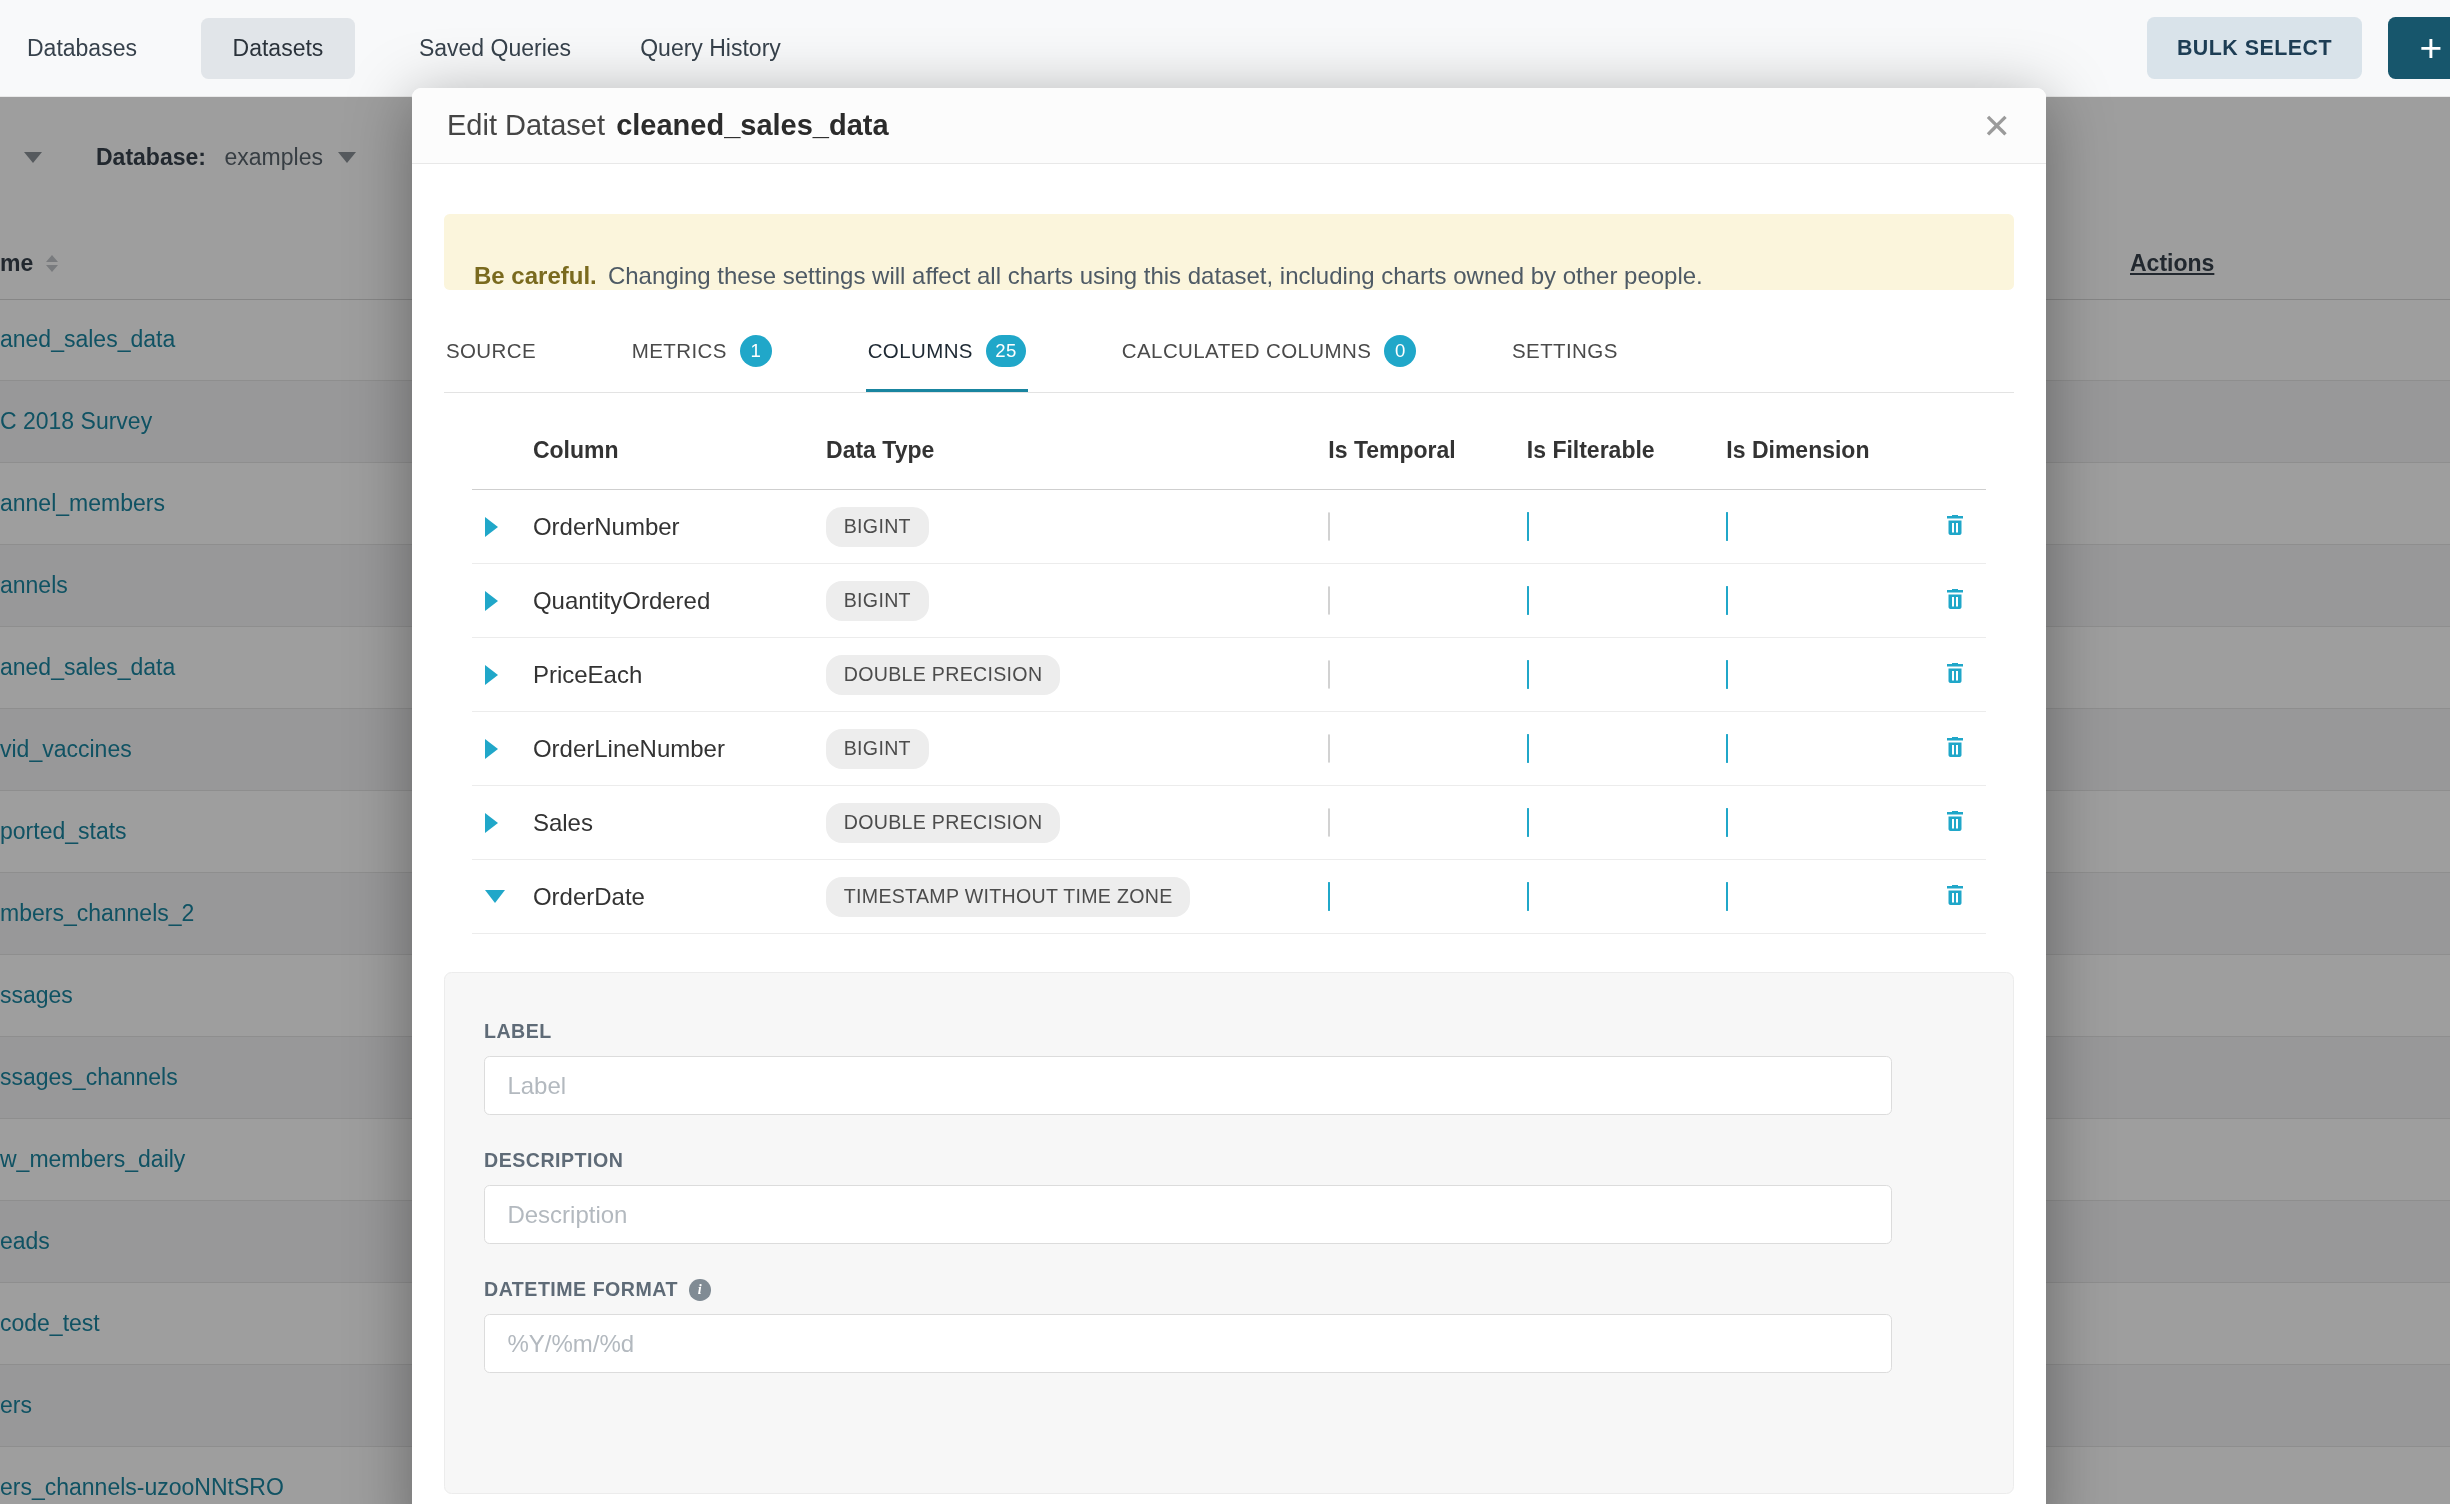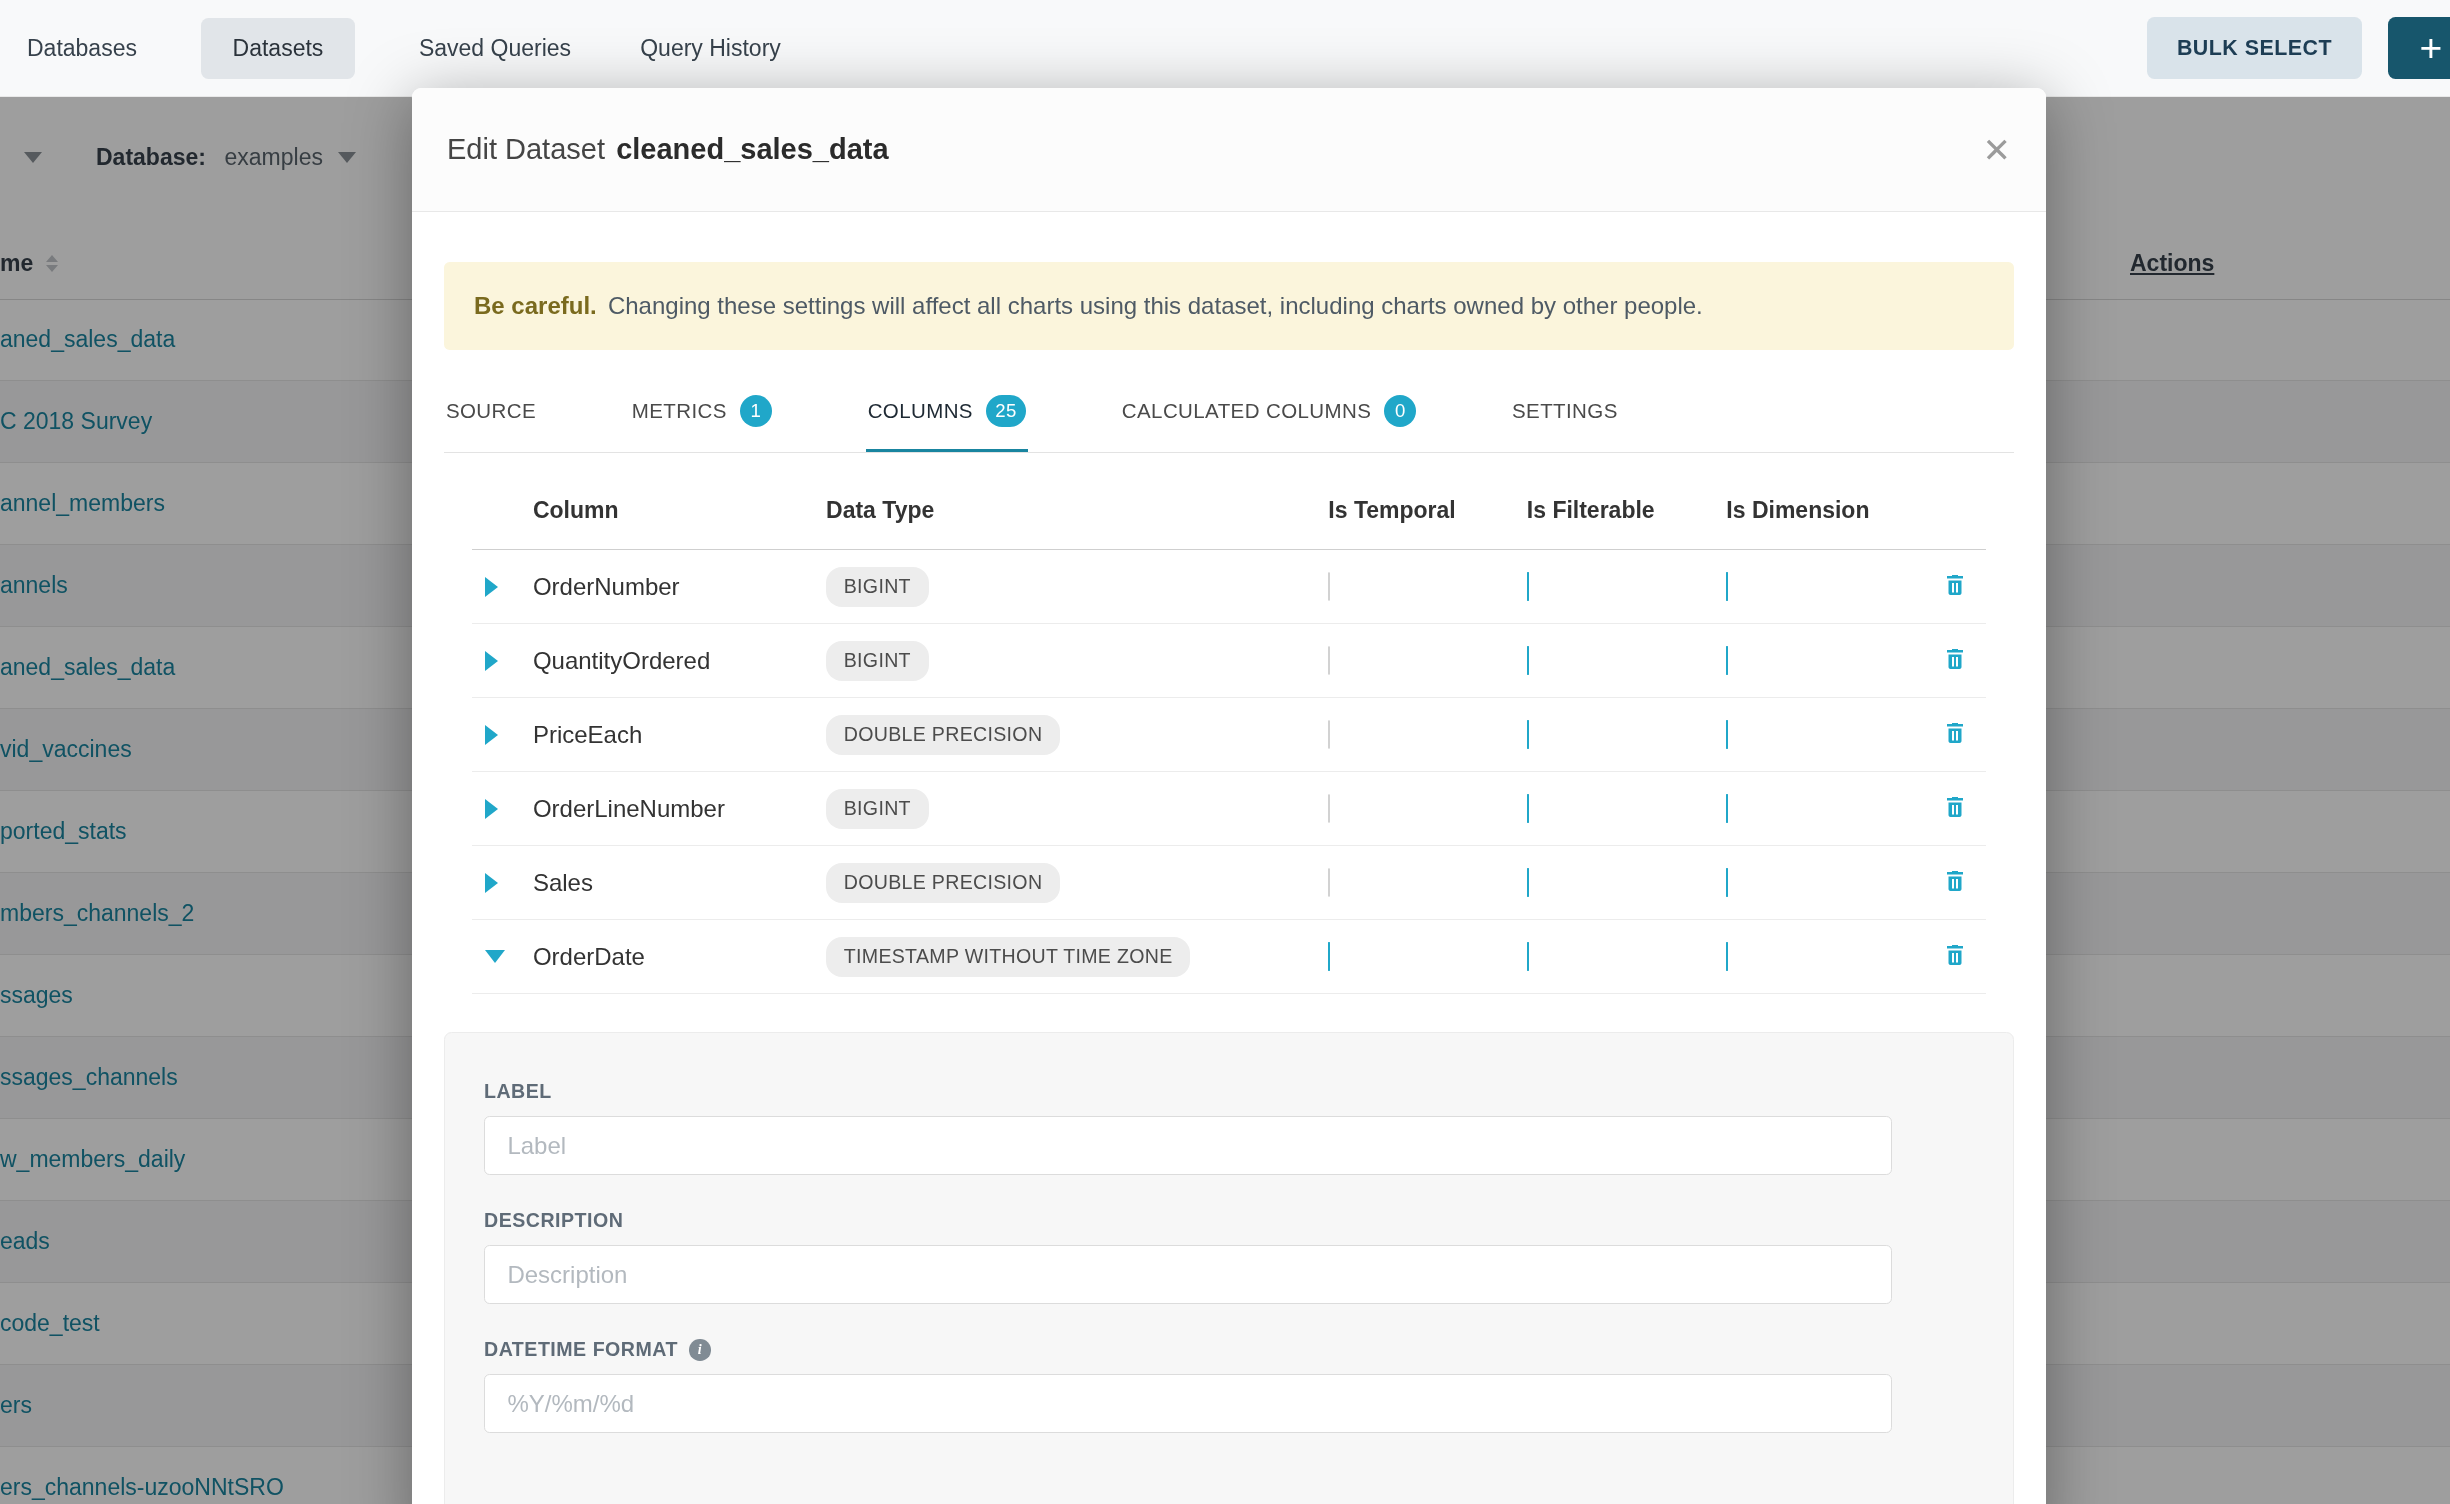--- a/index.html
+++ b/index.html
@@ -40,29 +40,29 @@
   .bg-row { height:82px; display:flex; align-items:center; border-bottom:0.9px solid #e6e6e6; }
   .bg-row:nth-child(even) { background:#f5f6f7; }
   .bg-link { font-size:23px; color:#1a85a0; cursor:pointer; white-space:nowrap; }
 
   
   .overlay { position:absolute; top:97px; left:0; right:0; bottom:0; background:rgba(0,0,0,.38); z-index:10; }
 
   
   .modal { position:absolute; left:412px; top:88px; width:1634px; height:1454px; background:#fff;
            border-radius:9.3px; box-shadow:0 11.2px 65px rgba(0,0,0,.35); z-index:30; }
-  .modal-header { height:124px; display:flex; align-items:center; padding:0 35px; background:#fcfcfc;
+  .modal-header { height:76px; display:flex; align-items:center; padding:0 35px; background:#fcfcfc;
                   border-bottom:0.9px solid #e8e8e8; border-radius:9.3px 9.3px 0 0; }
   .modal-title { font-size:29px; color:#454545; }
   .modal-title .ds-name { font-weight:700; color:#2b2b2b; margin-left:11.2px; }
   .modal-close { margin-left:auto; font-size:34px; color:#9b9b9b; background:none; border:none;
                  cursor:pointer; line-height:1; font-family:inherit; }
   .modal-body { padding:50px 32px 0; }
 
-  .banner { height:88px; background:#fbf5dc; border-radius:5.6px; display:flex; align-items:center;
+  .banner { height:76px; background:#fbf5dc; border-radius:5.6px; display:flex; align-items:flex-end;
             padding:0 30px; font-size:24px; color:#4e5a65; }
   .banner .bold { font-weight:700; color:#7a6a1e; margin-right:11.2px; }
 
   .tabs { display:flex; gap:92px; margin-top:32px; border-bottom:0.9px solid #e3e3e3; }
   .tab { display:flex; align-items:center; gap:13px; font-size:20.5px; letter-spacing:0.4px; color:#4a4a4a;
          padding:13px 1.9px 22.4px; border-bottom:3.7px solid transparent; cursor:pointer; white-space:nowrap; }
   .tab.active { color:#1e2933; border-bottom-color:#1985a0; }
   .badge { min-width:32px; height:32px; padding:0 9.3px; border-radius:16px; background:#20a7c9; color:#fff;
            font-size:18.6px; display:flex; align-items:center; justify-content:center; }
 

